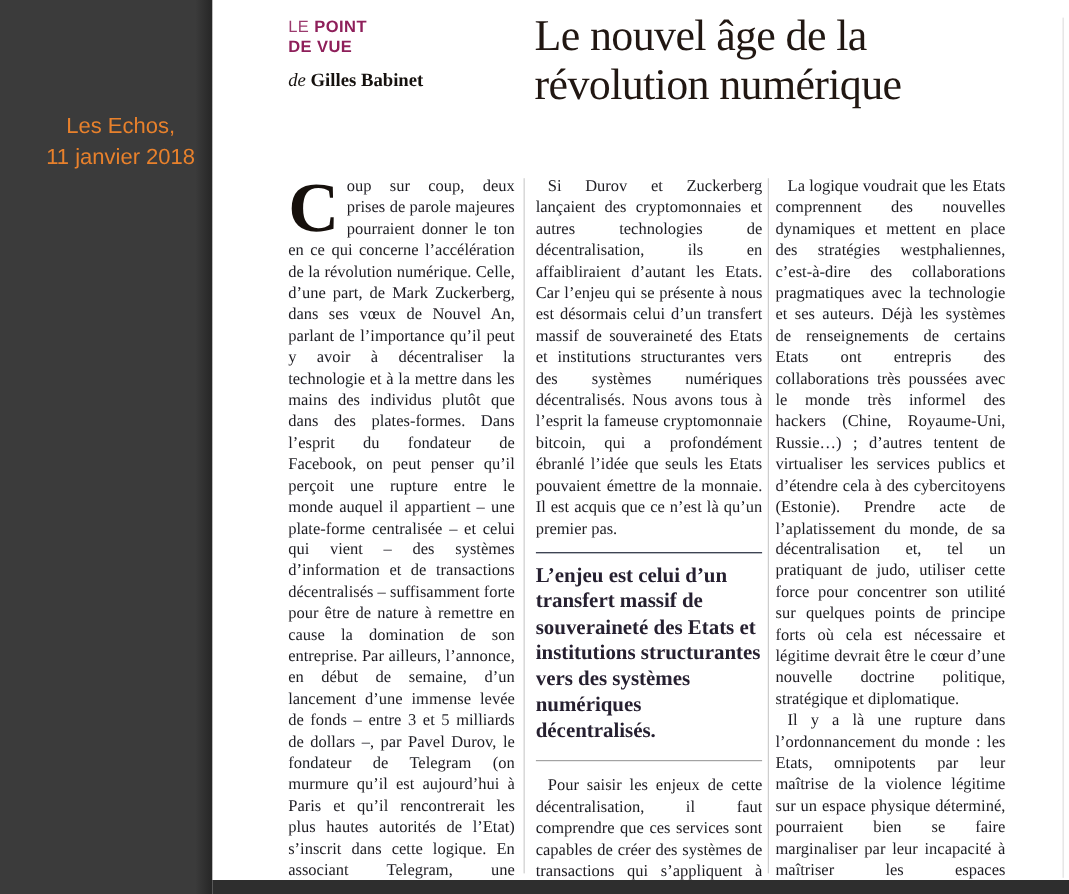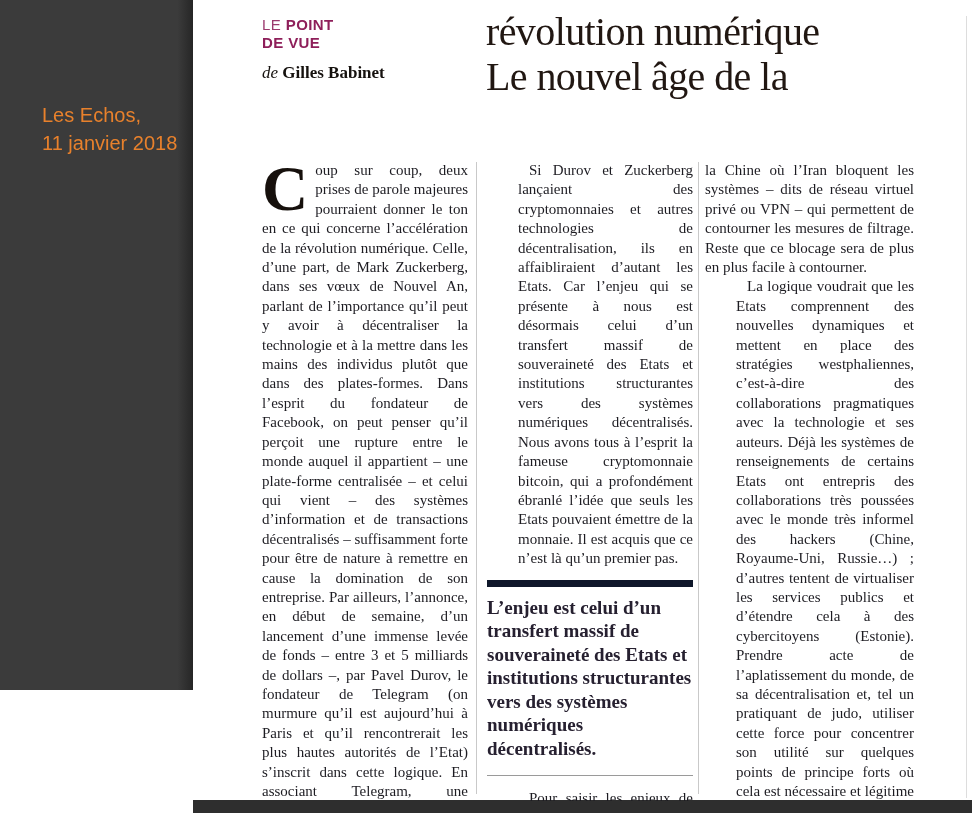--- a/index.html
+++ b/index.html
@@ -3,22 +3,23 @@
 <meta charset="utf-8">
 <style>
   html,body { margin:0; padding:0; }
   body {
     width:972px; height:813px; position:relative; overflow:hidden;
     background:#ffffff; font-family:"Liberation Serif", serif;
   }
 
   
   .sidebar {
-    position:absolute; left:0; top:0; width:193px; height:690px;
+    position:absolute; left:0; top:0; width:193px; height:813px;
     background:linear-gradient(to right, #3b3b3b 0%, #3b3b3b 92%, #262626 100%);
+    text-align:center;
   }
   .side-note {
     position:absolute; left:42px; top:101px;
     font-family:"Liberation Sans", sans-serif;
     font-size:20px; line-height:28px; color:#e8812c; white-space:nowrap;
   }
   .bottom-bar {
     position:absolute; left:193px; right:0; bottom:0; height:13px; background:#2e2e2e;
   }
   .page-edge-line {
@@ -44,33 +45,33 @@
 
   
   .col {
     position:absolute; top:161px; width:206px; height:640px; overflow:hidden;
     font-size:15px; line-height:19.4px; text-align:justify; color:#1d1c22;
   }
   #col1 { left:262px; }
   #col2 { left:487px; }
   #col3 { left:705px; width:209px; }
   .col p { margin:0; }
-  .col p.indent { text-indent:11px;margin-left:31px; }
+  .col p.indent { text-indent:11px; }
 
   .divider { position:absolute; top:162px; height:632px; width:1px; background:#c9c9c9; }
   #div1 { left:476px; }
   #div2 { left:698px; }
 
   .dropcap {
     float:left; font-size:64px; line-height:50px; font-weight:700;
     margin:3px 7px 0 0; color:#16100c;
   }
 
   .pullquote {
-    border-top:7px solid #0f172a; border-bottom:1px solid #9a9a9a;
+    border-top:1px solid #0f172a; border-bottom:1px solid #9a9a9a;
     margin:11px 0 13px; padding:9px 0 15px;
     font-size:19px; line-height:23.5px; font-weight:600;
     color:#262030; text-align:left; text-indent:0;
   }
 </style>
 </head>
 <body>
 
 <div class="sidebar">
   <div class="side-note">
@@ -85,37 +86,36 @@
 <div class="kicker">
   <div><span class="light">LE</span>&nbsp;<span>POINT</span></div>
   <div>DE VUE</div>
 </div>
 
 <div class="byline">
   <span class="de">de</span>&nbsp;<span class="author">Gilles Babinet</span>
 </div>
 
 <div class="title">
+  <div>Le nouvel âge de la</div>
   <div>révolution numérique</div>
-  <div>Le nouvel âge de la</div>
 </div>
 
 <div class="divider" id="div1"></div>
 <div class="divider" id="div2"></div>
 
 <div class="col" id="col1">
   <p><span class="dropcap">C</span><span>oup sur coup, deux prises de parole majeures pourraient donner le ton en ce qui concerne l’accélération de la révolution numérique. Celle, d’une part, de Mark Zuckerberg, dans ses vœux de Nouvel An, parlant de l’importance qu’il peut y avoir à décentraliser la technologie et à la mettre dans les mains des individus plutôt que dans des plates-formes. Dans l’esprit du fondateur de Facebook, on peut penser qu’il perçoit une rupture entre le monde auquel il appartient – une plate-forme centralisée – et celui qui vient – des systèmes d’information et de transactions décentralisés – suffisamment forte pour être de nature à remettre en cause la domination de son entreprise. Par ailleurs, l’annonce, en début de semaine, d’un lancement d’une immense levée de fonds – entre 3 et 5 milliards de dollars –, par Pavel Durov, le fondateur de Telegram (on murmure qu’il est aujourd’hui à Paris et qu’il rencontrerait les plus hautes autorités de l’Etat) s’inscrit dans cette logique. En associant Telegram, une messagerie largement décentralisée et hautement sécurisée, avec une cryptomonnaie, Durov créerait un système presque imparable pour démultiplier des échanges marchands désormais informels, invisibles des autorités de régulation et des Etats.</span></p>
 
 </div>
 
 <div class="col" id="col2">
   <p class="indent">Si Durov et Zuckerberg lançaient des cryptomonnaies et autres technologies de décentralisation, ils en affaibliraient d’autant les Etats. Car l’enjeu qui se présente à nous est désormais celui d’un transfert massif de souveraineté des Etats et institutions structurantes vers des systèmes numériques décentralisés. Nous avons tous à l’esprit la fameuse cryptomonnaie bitcoin, qui a profondément ébranlé l’idée que seuls les Etats pouvaient émettre de la monnaie. Il est acquis que ce n’est là qu’un premier pas.</p>
   <div class="pullquote">L’enjeu est celui d’un transfert massif de souveraineté des Etats et institutions structurantes vers des systèmes numériques décentralisés.</div>
   <p class="indent">Pour saisir les enjeux de cette décentralisation, il faut comprendre que ces services sont capables de créer des systèmes de transactions qui s’appliquent à beaucoup de biens (valeur financière, données, services, biens physiques…) sans nécessairement avoir d’autorité centrale. En conséquence, elles peuvent largement s’affranchir des juridictions et des contraintes territoriales. Quid lorsque ces services vont s’étendre à l’assurance, à la santé, au transport (une tentative de VTC basé sur une technologie décentralisée a été lancée à New York) et ainsi de suite ?</p>
 
 </div>
 
 <div class="col" id="col3">
-  <p>la Chine où l’Iran bloquent les systèmes – dits de réseau virtuel privé ou VPN – qui permettent de contourner les mesures de filtrage. Reste que ce blocage sera de plus en plus facile à contourner.</p>
   <p class="indent">La logique voudrait que les Etats comprennent des nouvelles dynamiques et mettent en place des stratégies westphaliennes, c’est-à-dire des collaborations pragmatiques avec la technologie et ses auteurs. Déjà les systèmes de renseignements de certains Etats ont entrepris des collaborations très poussées avec le monde très informel des hackers (Chine, Royaume-Uni, Russie…) ; d’autres tentent de virtualiser les services publics et d’étendre cela à des cybercitoyens (Estonie). Prendre acte de l’aplatissement du monde, de sa décentralisation et, tel un pratiquant de judo, utiliser cette force pour concentrer son utilité sur quelques points de principe forts où cela est nécessaire et légitime devrait être le cœur d’une nouvelle doctrine politique, stratégique et diplomatique.</p>
   <p class="indent">Il y a là une rupture dans l’ordonnancement du monde : les Etats, omnipotents par leur maîtrise de la violence légitime sur un espace physique déterminé, pourraient bien se faire marginaliser par leur incapacité à maîtriser les espaces cybernétiques. Comme les seigneurs locaux du Moyen Age l’ont été avec l’unification des territoires qu’a induit le changement d’échelle géographique lors de la Renaissance, ils pourraient, faute de comprendre ces dynamiques, devenir largement inutiles.</p>
 
 </div>
 
 </body></html>

